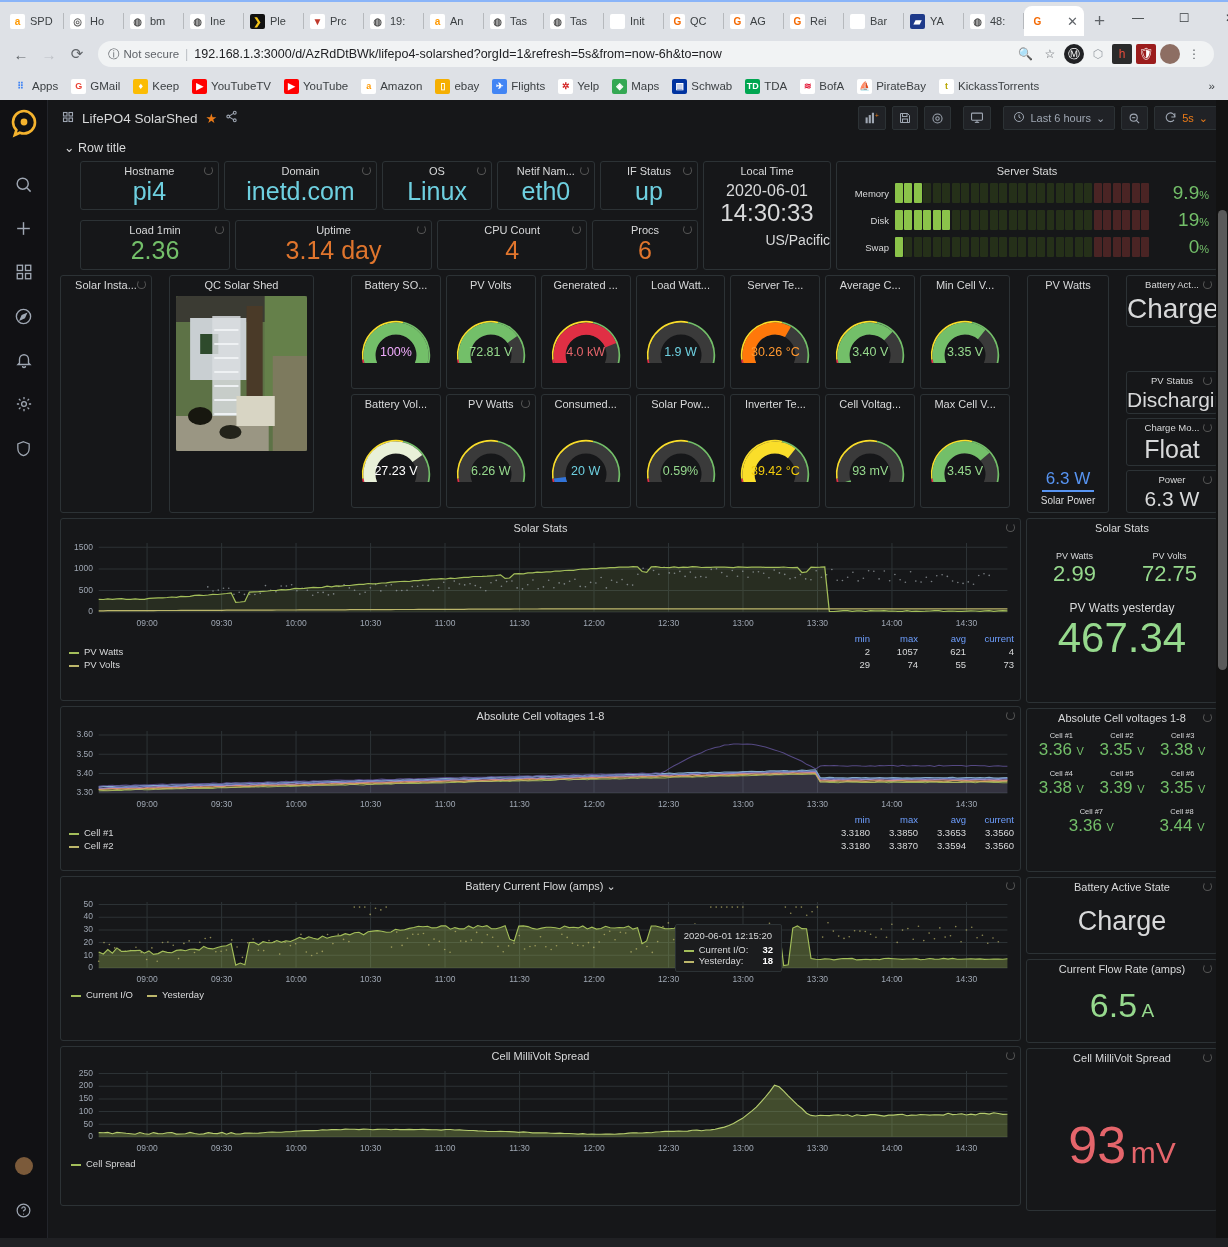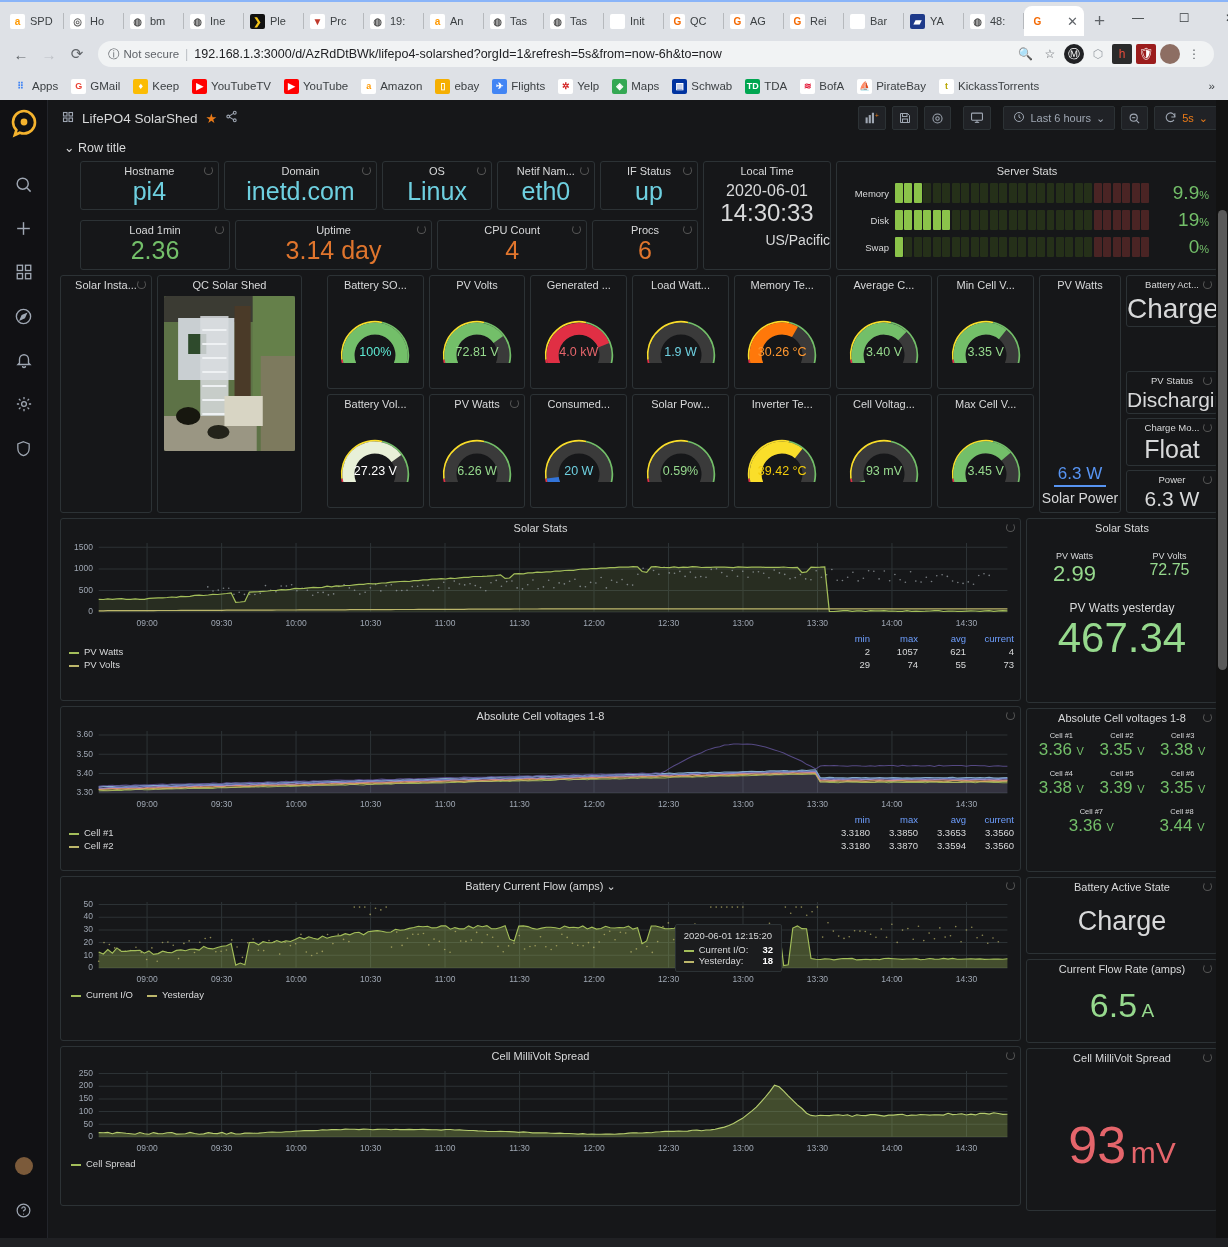--- a/index.html
+++ b/index.html
@@ -631,21 +631,21 @@
                   <div class="ss-seg" style="background:#4a2424"></div>
                   <div class="ss-seg" style="background:#4a2424"></div>
                   <div class="ss-seg" style="background:#4a2424"></div>
                 </div>
                 <div class="ss-val">0<i>%</i></div>
               </div>
             </div>
         </div>
       </div>
 
-      <div style="display:flex; gap:5px; margin-bottom:5px;">
+      <div style="display:flex; gap:17px; margin-bottom:5px;">
 
         <div class="panel" style="width:92px;flex:0 0 92px;">
           <div class="ptitle">Solar Insta...</div>
           <div class="spin"></div>
         </div>
 
         <div class="panel" style="width:145px;flex:0 0 145px;">
           <div class="ptitle">QC Solar Shed</div>
           <div class="photo">
             <svg width="100%" height="100%" viewBox="0 0 130 155" preserveAspectRatio="none">
@@ -679,21 +679,21 @@
               <div class="panel gaugecell" style="flex: 1 1 0%;">
                 <div class="ptitle">Battery SO...</div>
                 <div class="gauge">
                   <svg width="78" height="58" viewBox="0 0 78 58">
                     <path d="M11.1 67.7 A33 33 0 0 1 6.3 54.5" fill="none" stroke="#e02f44" stroke-width="2.4"></path>
                     <path d="M6.3 54.5 A33 33 0 0 1 46.0 17.8" fill="none" stroke="#fade2a" stroke-width="2.4"></path>
                     <path d="M46.0 17.8 A33 33 0 0 1 66.9 67.7" fill="none" stroke="#73bf69" stroke-width="2.4"></path>
                     <path d="M16.6 64.2 A26.5 26.5 0 1 1 61.4 64.2" fill="none" stroke="#3a3a3a" stroke-width="12"></path>
                     <path d="M16.6 64.2 A26.5 26.5 0 1 1 61.4 64.2" fill="none" stroke="#73bf69" stroke-width="12"></path>
                   </svg>
-                  <div class="gaugetext" style="color:#5eead4">100%</div>
+                  <div class="gaugetext" style="color:#f0abfc">100%</div>
                 </div>
               </div>
               <div class="panel gaugecell" style="flex: 1 1 0%;">
                 <div class="ptitle">PV Volts</div>
                 <div class="gauge">
                   <svg width="78" height="58" viewBox="0 0 78 58">
                     <path d="M11.1 67.7 A33 33 0 0 1 6.3 54.5" fill="none" stroke="#e02f44" stroke-width="2.4"></path>
                     <path d="M6.3 54.5 A33 33 0 0 1 46.0 17.8" fill="none" stroke="#fade2a" stroke-width="2.4"></path>
                     <path d="M46.0 17.8 A33 33 0 0 1 66.9 67.7" fill="none" stroke="#73bf69" stroke-width="2.4"></path>
                     <path d="M16.6 64.2 A26.5 26.5 0 1 1 61.4 64.2" fill="none" stroke="#3a3a3a" stroke-width="12"></path>
@@ -722,21 +722,21 @@
                     <path d="M11.1 67.7 A33 33 0 0 1 6.3 54.5" fill="none" stroke="#e02f44" stroke-width="2.4"></path>
                     <path d="M6.3 54.5 A33 33 0 0 1 46.0 17.8" fill="none" stroke="#fade2a" stroke-width="2.4"></path>
                     <path d="M46.0 17.8 A33 33 0 0 1 66.9 67.7" fill="none" stroke="#73bf69" stroke-width="2.4"></path>
                     <path d="M16.6 64.2 A26.5 26.5 0 1 1 61.4 64.2" fill="none" stroke="#3a3a3a" stroke-width="12"></path>
                     <path d="M16.6 64.2 A26.5 26.5 0 0 1 14.5 60.2" fill="none" stroke="#5794f2" stroke-width="12"></path>
                   </svg>
                   <div class="gaugetext" style="color:#6ed0e0">1.9 W</div>
                 </div>
               </div>
               <div class="panel gaugecell" style="flex: 1 1 0%;">
-                <div class="ptitle">Memory Te...</div>
+                <div class="ptitle">Server Te...</div>
                 <div class="gauge">
                   <svg width="78" height="58" viewBox="0 0 78 58">
                     <path d="M11.1 67.7 A33 33 0 0 1 6.3 54.5" fill="none" stroke="#e02f44" stroke-width="2.4"></path>
                     <path d="M6.3 54.5 A33 33 0 0 1 46.0 17.8" fill="none" stroke="#fade2a" stroke-width="2.4"></path>
                     <path d="M46.0 17.8 A33 33 0 0 1 66.9 67.7" fill="none" stroke="#73bf69" stroke-width="2.4"></path>
                     <path d="M16.6 64.2 A26.5 26.5 0 1 1 61.4 64.2" fill="none" stroke="#3a3a3a" stroke-width="12"></path>
                     <path d="M16.6 64.2 A26.5 26.5 0 0 1 52.0 26.9" fill="none" stroke="#ff780a" stroke-width="12"></path>
                   </svg>
                   <div class="gaugetext" style="color:#ff9830">30.26 °C</div>
                 </div>
@@ -861,21 +861,21 @@
                   <div class="gaugetext" style="color:#96d98d">3.45 V</div>
                 </div>
               </div>
             </div>
         </div>
 
         <div class="panel" style="width:82px;flex:0 0 82px;display:flex;flex-direction:column;">
           <div class="ptitle">PV Watts</div>
           <div style="margin-top:auto;padding-bottom:6px;text-align:center;">
             <div style="font-size:17px;color:#5794f2;border-bottom:2px solid #5794f2;display:inline-block;padding:0 4px 1px;">6.3 W</div>
-            <div style="font-size:14px;color:#d8d9da;padding-top:3px;">Solar Power</div>
+            <div style="font-size:10px;color:#d8d9da;padding-top:3px;">Solar Power</div>
           </div>
         </div>
 
         <div style="width:92px;flex:0 0 92px;display:flex;flex-direction:column;gap:4px;" id="side-stats">
             <div class="panel" style="flex: 1 1 0%;">
               <div class="ptitle" style="font-size:9.5px;">Battery Act...</div>
               <div class="spin"></div>
               <div style="text-align:center;color:#d8d9da;font-size:28px;white-space:nowrap;line-height:1.25;">Charge</div>
             </div>
             <div class="panel" style="flex: 1 1 0%; margin-top: 40px;">
@@ -1403,21 +1403,21 @@
 
           <div class="panel" style="height:185px;">
             <div class="ptitle">Solar Stats</div>
             <div style="display:flex;padding-top:16px;">
               <div style="flex:1;text-align:center;">
                 <div style="font-size:9px;color:#d8d9da;">PV Watts</div>
                 <div style="font-size:22px;color:#96d98d;">2.99</div>
               </div>
               <div style="flex:1;text-align:center;">
                 <div style="font-size:9px;color:#d8d9da;">PV Volts</div>
-                <div style="font-size:16px;color:#96d98d;">72.75</div>
+                <div style="font-size:22px;color:#96d98d;">72.75</div>
               </div>
             </div>
             <div style="text-align:center;padding-top:14px;">
               <div style="font-size:12px;color:#d8d9da;">PV Watts yesterday</div>
               <div style="font-size:42px;color:#96d98d;line-height:1.1;">467.34</div>
             </div>
           </div>
 
           <div class="panel" style="height:164px;">
             <div class="ptitle">Absolute Cell voltages 1-8</div>

